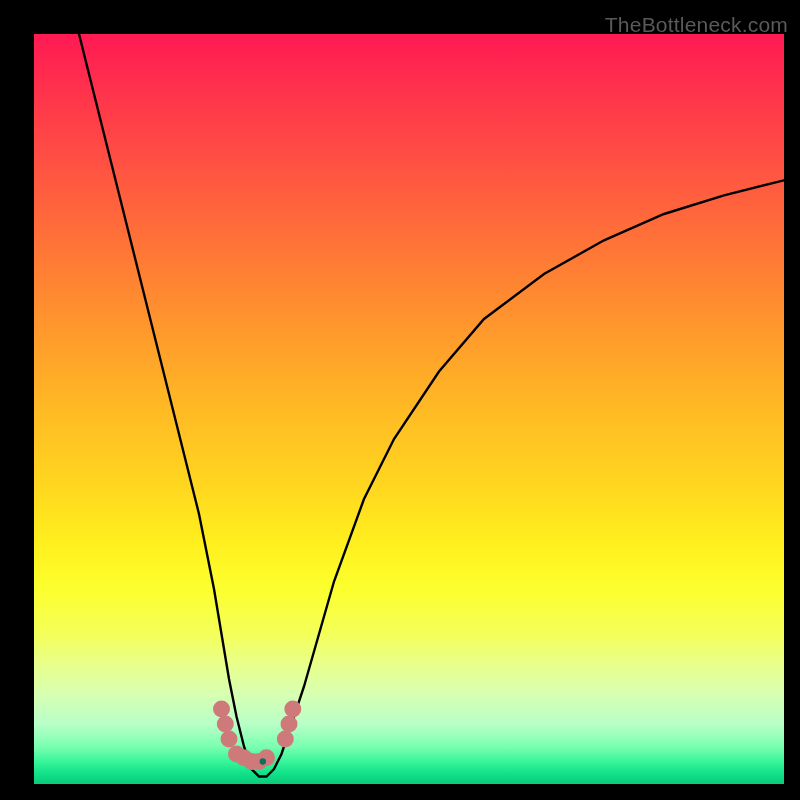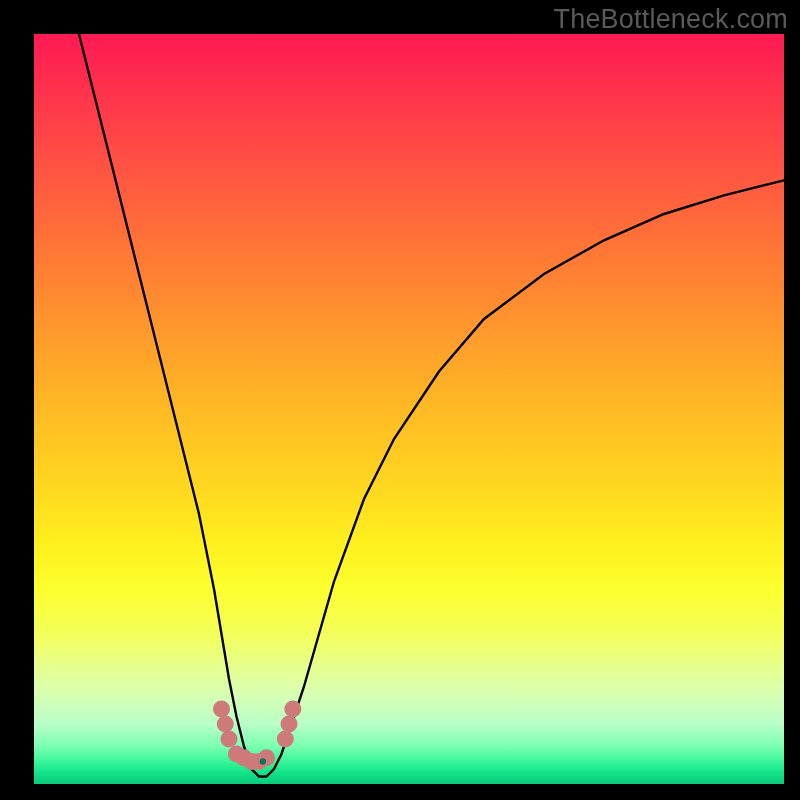--- a/index.html
+++ b/index.html
@@ -46,24 +46,24 @@
     );
   }
   .curve-layer {
     position: absolute;
     left: 0; top: 0;
     width: 750px;
     height: 750px;
   }
   .watermark {
     position: absolute;
-    top: 4px;
+    top: 13px;
     right: 12px;
     color: #5a5a5a;
-    font-size: 27px;
+    font-size: 21px;
     letter-spacing: 0.2px;
     font-weight: 500;
     text-align: center;
   }
 </style>
 </head>
 <body>
 
 <div class="frame">
 

